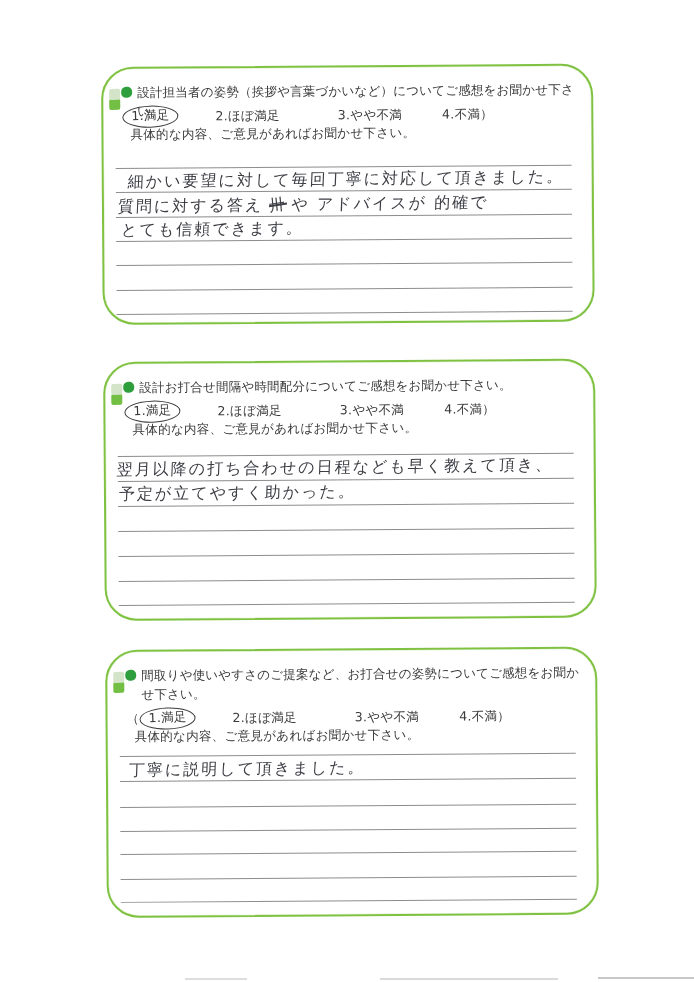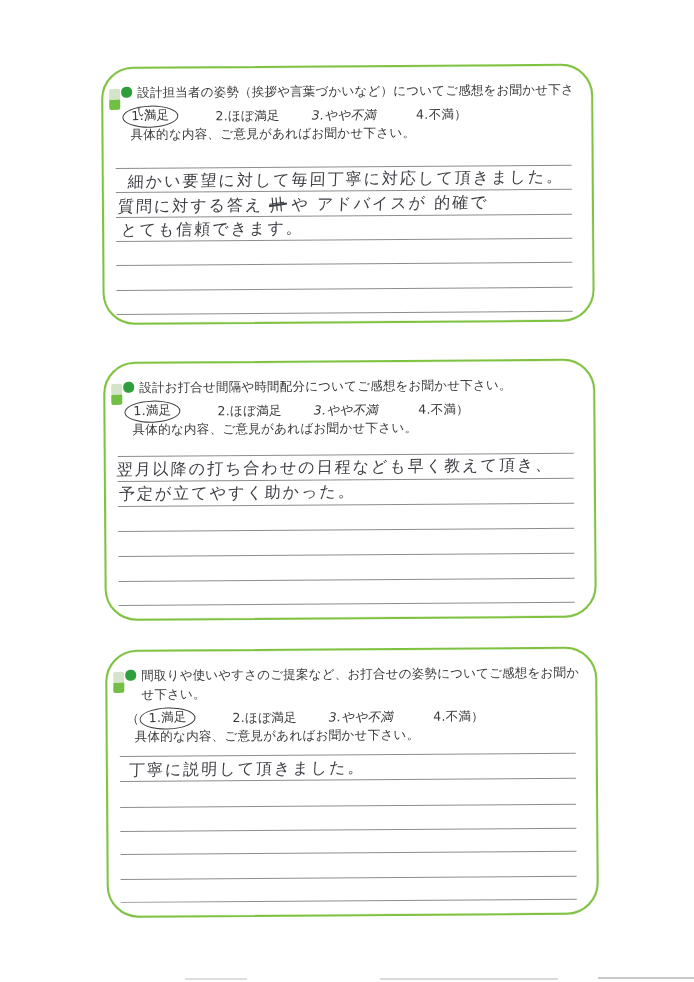--- a/index.html
+++ b/index.html
@@ -48,21 +48,21 @@
     display:flex;align-items:center;
     font-size:12.5px;color:var(--c-ink,#3a3a3a);letter-spacing:0.3px;
   }
   #box3 .options{top:56px;}
   .circled{
     display:inline-block;padding:1px 8px 2px;
     border:1.6px solid #3c3c3c;border-radius:50%;
     transform:rotate(-1.5deg);
   }
   .choice{margin-left:37px;}
-  .choice.c3{margin-left:32px;font-style:italic;}
+  .choice.c3{margin-left:58px;}
   .choice.c4{margin-left:40px;}
 
   .prompt{
     position:absolute;left:27px;top:58px;
     font-size:12.5px;color:var(--c-ink,#3a3a3a);letter-spacing:0.3px;
   }
   #box3 .prompt{top:77px;}
 
   
   .rule{

